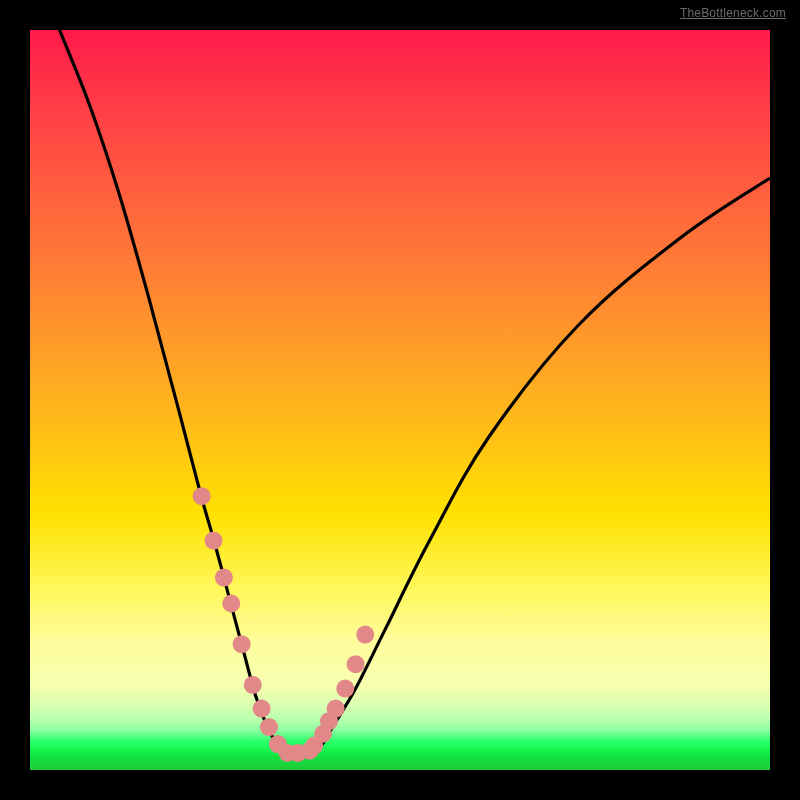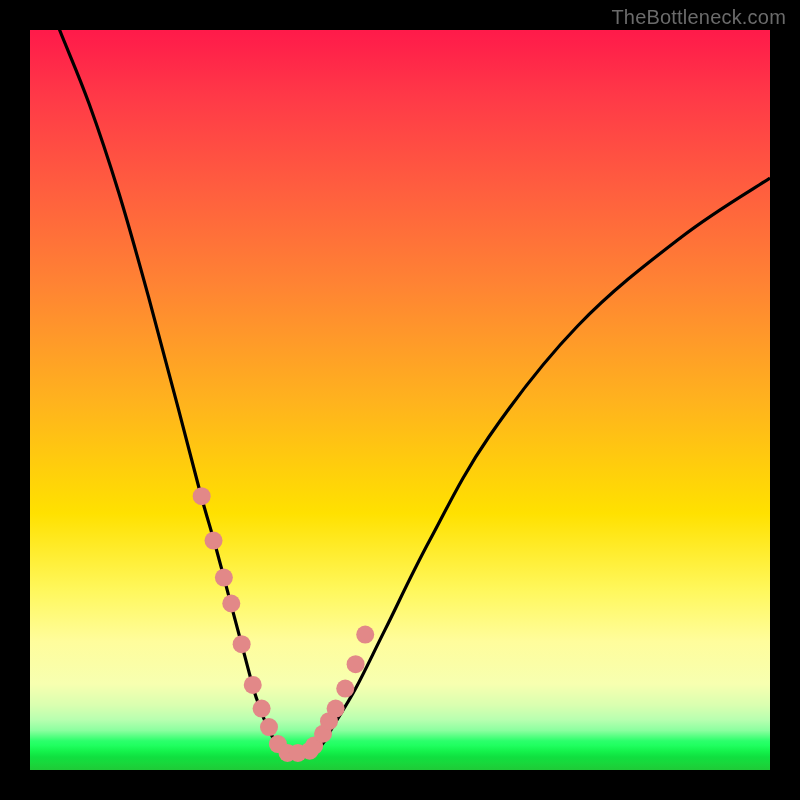--- a/index.html
+++ b/index.html
@@ -66,23 +66,24 @@
     position: absolute;
     left: 0; top: 0;
     width: 740px;
     height: 740px;
   }
   .watermark {
     position: absolute;
     top: 6px;
     right: 14px;
     color: #6b6b6b;
-    font-size: 20px;
+    font-size: 12px;
     letter-spacing: 0.2px;
     user-select: none;
+    text-decoration: underline;
   }
 </style>
 </head>
 <body>
 
 <div class="frame">
   <div class="plot">
     <div class="gradient"></div>
     <div class="green-band"></div>
     <svg class="curve" viewBox="0 0 740 740">

